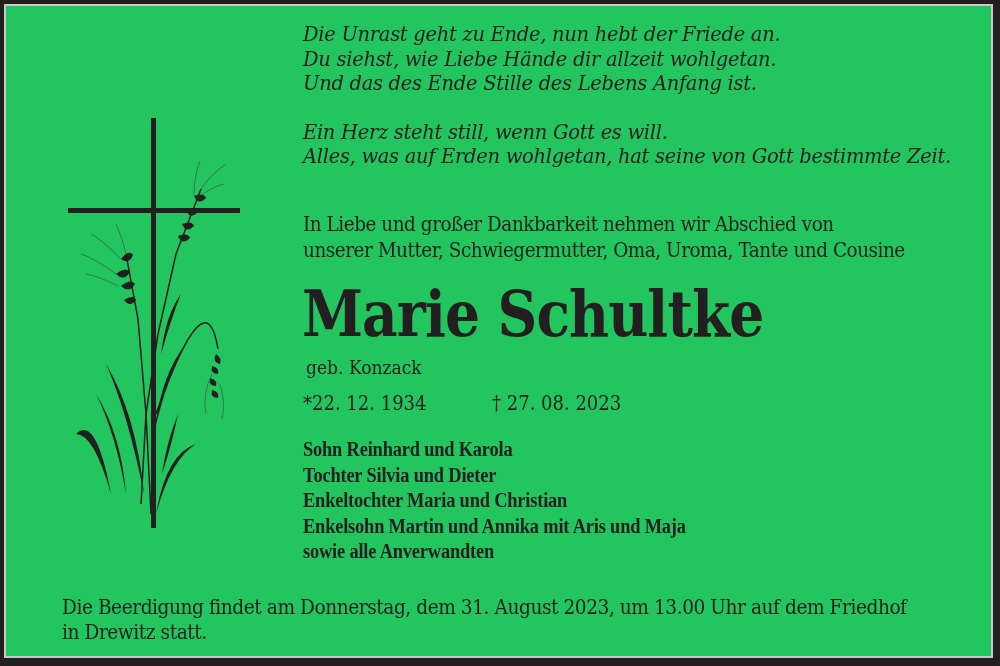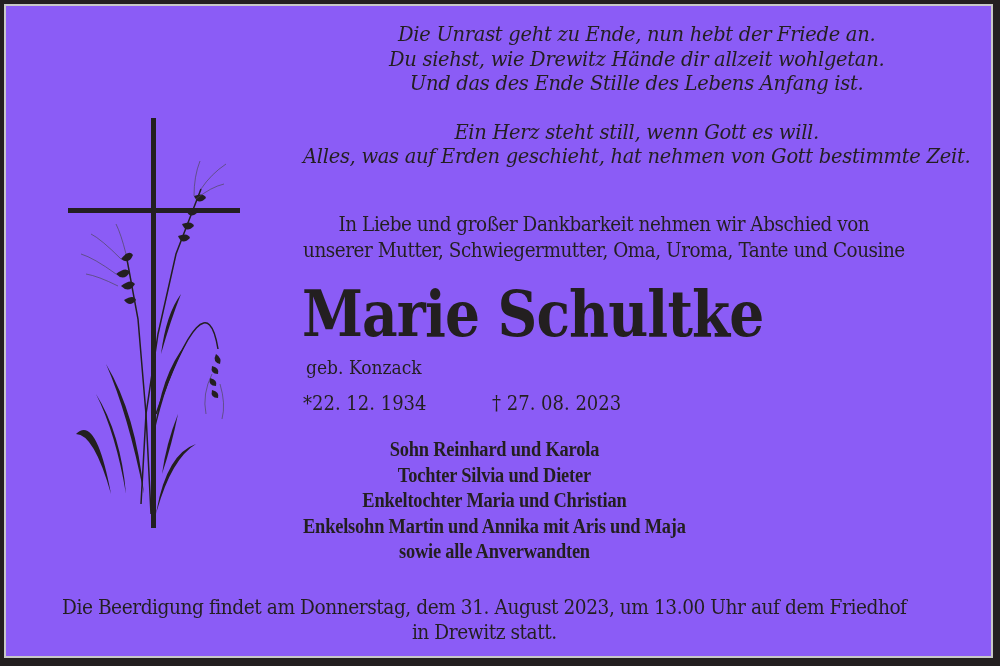--- a/index.html
+++ b/index.html
@@ -1,17 +1,17 @@
 <!DOCTYPE html>
 <html><head>
 <meta charset="utf-8">
 <style>
   html, body { margin:0; padding:0; }
   body { width:1000px; height:666px; background:#231f20; position:relative; overflow:hidden; }
-  .frame { position:absolute; left:4px; top:4px; width:989px; height:654px; border:2px solid #c8c8c8; background:#8b5cf6; box-sizing:border-box;text-align:center; }
+  .frame { position:absolute; left:4px; top:4px; width:989px; height:654px; border:2px solid #c8c8c8; background:#22c55e; box-sizing:border-box; }
   .serif { font-family: "DejaVu Serif", "Liberation Serif", serif; color:#231f20; }
   .lib { font-family: "Liberation Serif", "DejaVu Serif", serif; color:#231f20; }
   .poem { position:absolute; left:297px; top:17px; font-style:italic; font-size:19.5px; line-height:24.5px; letter-spacing:-0.3px; }
   .poem p { margin:0; }
   .poem .stanza2 { margin-top:24px; }
   .intro { position:absolute; left:297px; top:205px; font-size:20px; line-height:26px; letter-spacing:-0.5px; transform:scaleX(0.92); transform-origin:left top; white-space:nowrap; }
   .name { position:absolute; left:296px; top:268px; font-size:64px; font-weight:bold; line-height:80px; letter-spacing:-1px; transform:scaleX(0.86); transform-origin:left top; white-space:nowrap; }
   .maiden { position:absolute; left:300px; top:350px; font-size:19px; transform:scaleX(0.9); transform-origin:left top; white-space:nowrap; }
   .dates { position:absolute; left:297px; top:385px; font-size:20px; white-space:nowrap; transform:scaleX(0.9); transform-origin:left top; }
   .dates .death { position:absolute; left:210px; top:0; }
@@ -78,24 +78,24 @@
         <path d="M130 330 Q100 340 90 400 Q105 345 130 330z"></path>
         <path d="M120 230 Q95 260 88 320 Q100 265 120 230z"></path>
         <path d="M115 180 Q100 200 95 240 Q105 205 115 180z"></path>
         <path d="M112 300 Q100 330 96 360 Q106 330 112 300z"></path>
       </g>
     </svg>
   </div>
 
   <div class="poem serif">
     <p>Die Unrast geht zu Ende, nun hebt der Friede an.</p>
-    <p>Du siehst, wie Drewitz Hände dir allzeit wohlgetan.</p>
+    <p>Du siehst, wie Liebe Hände dir allzeit wohlgetan.</p>
     <p>Und das des Ende Stille des Lebens Anfang ist.</p>
     <p class="stanza2">Ein Herz steht still, wenn Gott es will.</p>
-    <p>Alles, was auf Erden geschieht, hat nehmen von Gott bestimmte Zeit.</p>
+    <p>Alles, was auf Erden wohlgetan, hat seine von Gott bestimmte Zeit.</p>
   </div>
 
   <div class="intro serif">
     <div>In Liebe und großer Dankbarkeit nehmen wir Abschied von</div>
     <div>unserer Mutter, Schwiegermutter, Oma, Uroma, Tante und Cousine</div>
   </div>
 
   <div class="name serif">Marie Schultke</div>
   <div class="maiden serif">geb. Konzack</div>
 

